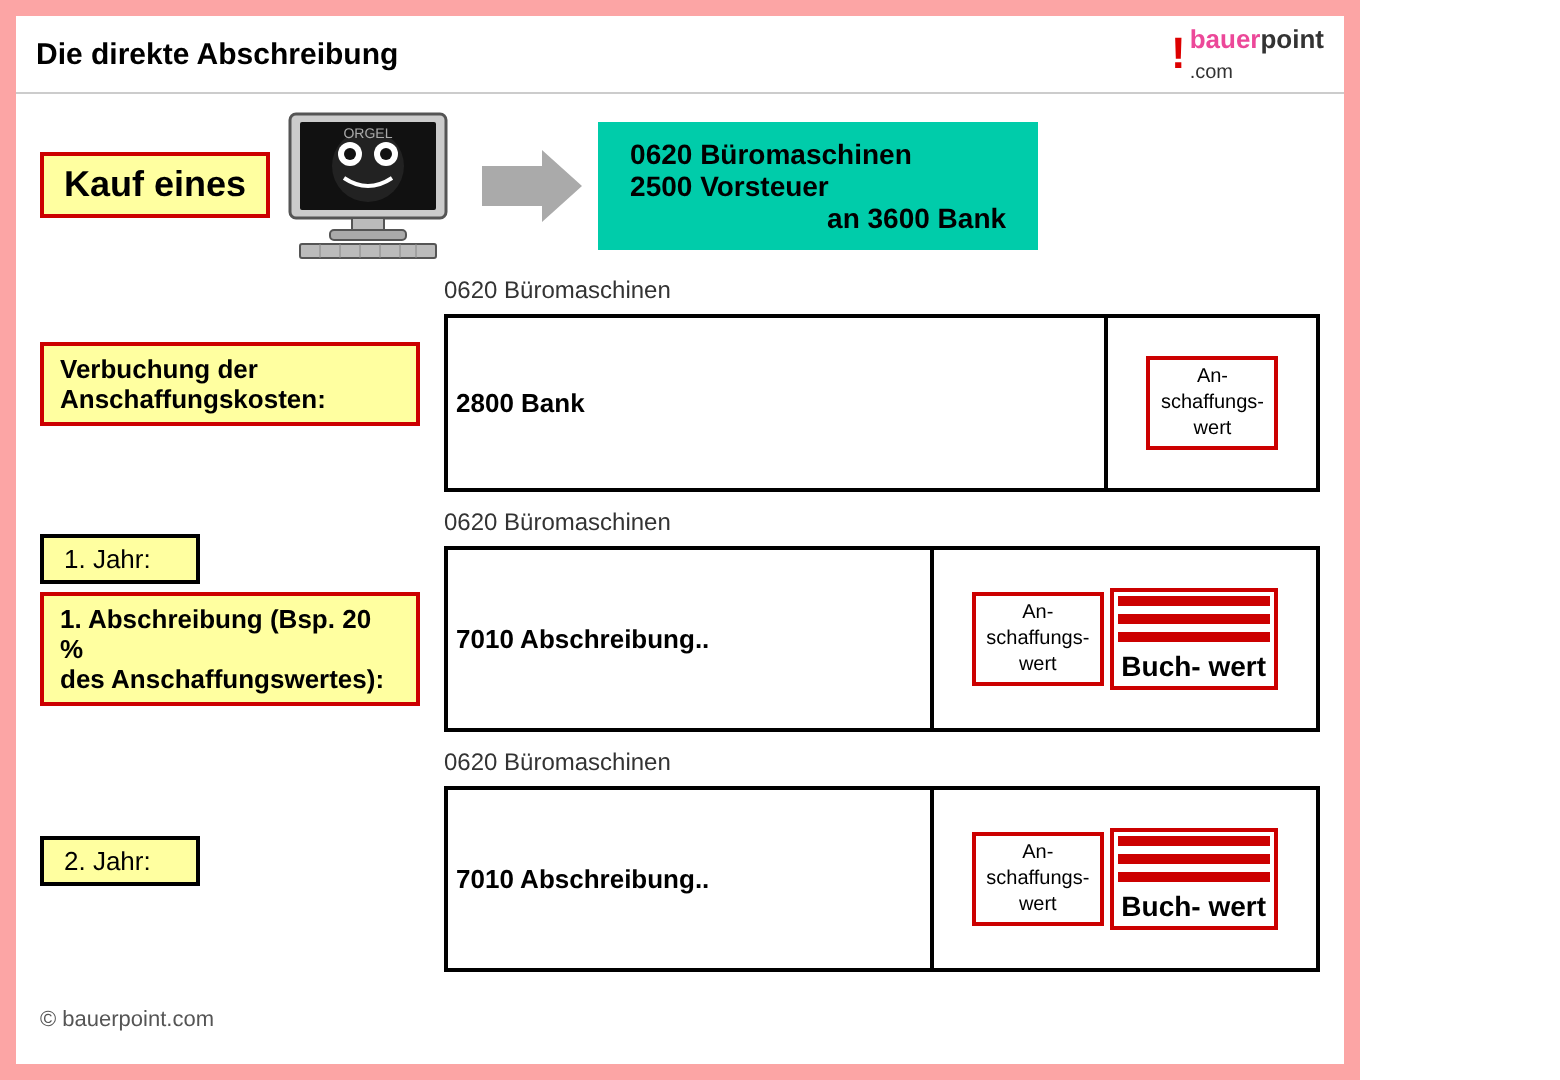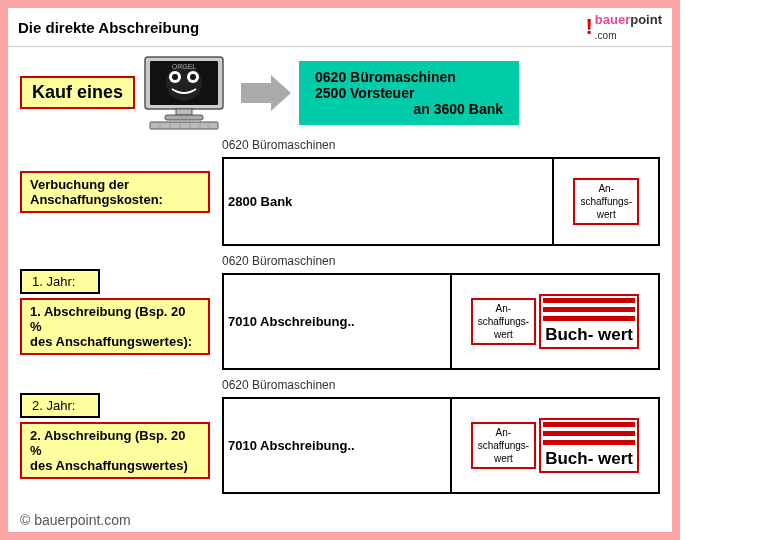--- a/index.html
+++ b/index.html
@@ -168,21 +168,21 @@
     }
 
     .book-value-box {
       display: flex;
       flex-direction: column;
       border: 2px solid #c00;
       min-width: 55px;
     }
     .book-value-label {
       padding: 2px 4px;
-      font-size: 17px;
+      font-size: 14px;
       font-weight: bold;
       text-align: center;
     }
     .book-stripes {
       display: flex;
       flex-direction: column;
       gap: 1px;
       padding: 2px;
     }
     .stripe-red {
@@ -199,23 +199,23 @@
       border: 2px solid #000;
       padding: 3px 10px;
       font-size: 13px;
       font-weight: normal;
       display: inline-block;
       min-width: 80px;
     }
 
     .footer {
       position: absolute;
-      bottom: 4px;
+      bottom: 16px;
       left: 12px;
-      font-size: 14px;
+      font-size: 11px;
       color: #555;
     }
 
     .anschaffungs-box {
       border: 2px solid #c00;
       background: #fff;
       padding: 2px 5px;
       font-size: 10px;
       text-align: center;
       min-width: 55px;
@@ -358,23 +358,20 @@
 wert</div>
             </div>
           </div>
         </div>
       </div>
     </div>
 
     <div class="section-row">
       <div class="left-col">
         <div class="jahr-box">2. Jahr:</div>
-        <div style="margin-top:4px;" class="yellow-label-box">
-          <span>2. Abschreibung (Bsp. 20 %<br>des Anschaffungswertes)</span>
-        </div>
       </div>
       <div class="right-col">
         <div class="section-title-small">0620 Büromaschinen</div>
         <div class="t-account">
           <div class="t-account-left">7010 Abschreibung..</div>
           <div class="t-account-right-area">
             <div class="anschaffungs-box">
               <span>An-<br>schaffungs-<br>wert</span>
             </div>
             <div class="book-value-box">

